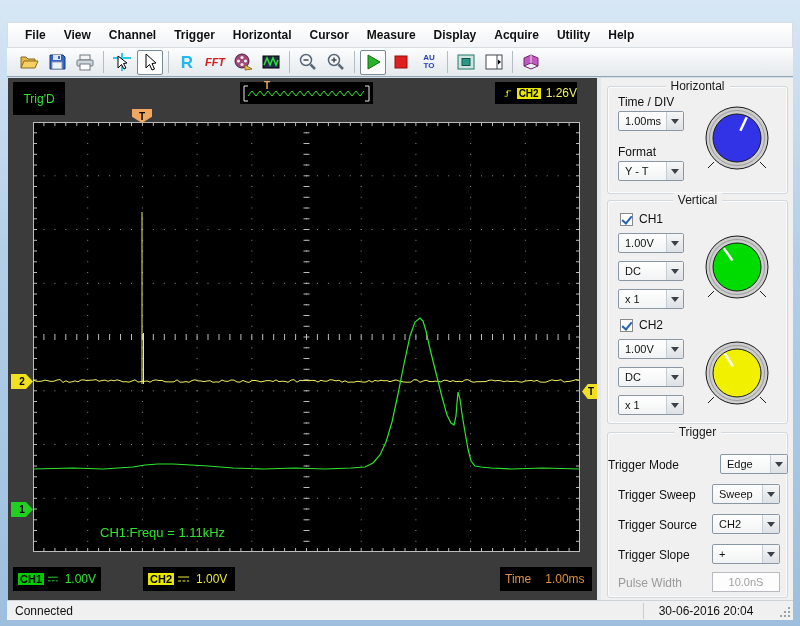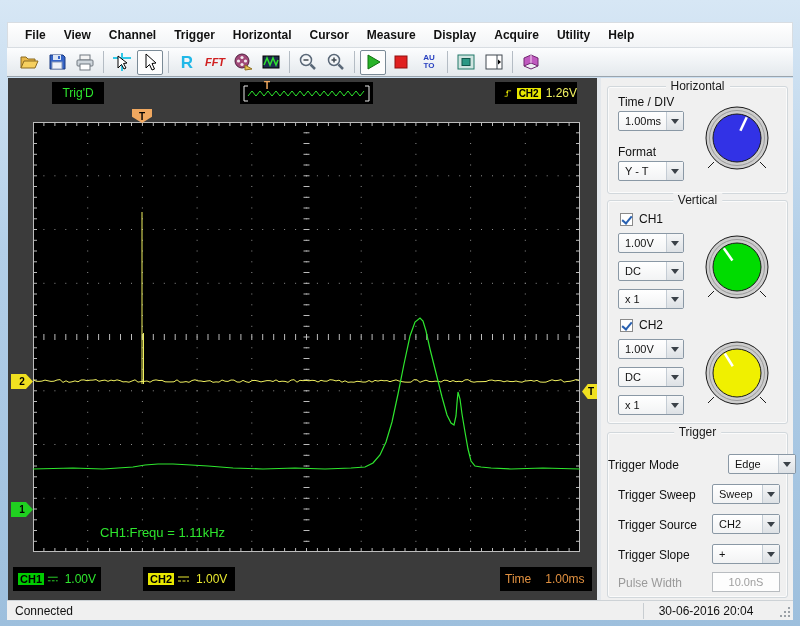--- a/index.html
+++ b/index.html
@@ -20,21 +20,21 @@
   #menubar{left:7px;top:22px;width:786px;height:26px;background:linear-gradient(180deg,#ffffff,#f2f4f6);border:1px solid #d8dde2;box-sizing:border-box;display:flex;align-items:center;padding-left:8px;font-weight:bold;}
   .menu-item{font-size:12px;color:#111;padding:3px 9px;}
   
   #toolbar{left:7px;top:48px;width:786px;height:29px;background:linear-gradient(180deg,#fcfdfe,#e4e9ed);border-bottom:1px solid #9aa4ad;box-sizing:border-box;display:flex;align-items:center;padding-left:8px;}
   .tbtn{width:26px;height:25px;display:flex;align-items:center;justify-content:center;margin:0 1px;border:1px solid transparent;box-sizing:border-box;}
   .tbtn.active{border:1px solid #7a8a96;background:#fdfdfd;border-radius:2px;}
   .vsep{width:1px;height:22px;background:#b4bcc4;margin:0 4px;}
   .ticon-text{font-weight:bold;line-height:1;}
   
   #scope-region{left:8px;top:78px;width:589px;height:522px;background:#3b3b3b;}
-  #trigd-box{left:5px;top:4px;width:52px;height:22px;background:#000;display:flex;align-items:center;justify-content:center;margin-left:39px;}
+  #trigd-box{left:5px;top:4px;width:52px;height:33px;background:#000;display:flex;align-items:center;justify-content:center;}
   #trigd-box span{color:#2ee62e;font-size:12px;}
   #preview-box{left:232px;top:4px;width:133px;height:22px;background:#000;}
   #preview-t{left:24px;top:-2px;font-size:10px;color:#f0a860;font-weight:bold;}
   #trig-info-box{left:487px;top:4px;width:82px;height:22px;background:#000;display:flex;align-items:center;padding-left:6px;box-sizing:border-box;}
   #trig-badge{background:#e8e800;color:#000;font-size:10px;font-weight:bold;padding:0 2px;margin:0 5px;}
   #trig-level{color:#f0f060;font-size:12px;}
   #scope-grid-wrap{left:25px;top:44px;width:547px;height:430px;background:#000;}
   
   .marker{display:flex;align-items:center;justify-content:center;font-size:10px;font-weight:bold;color:#000;}
   #marker-top{left:124px;top:31px;width:20px;height:14px;background:#f0a860;clip-path:polygon(0 0,100% 0,100% 55%,50% 100%,0 55%);}
@@ -1158,21 +1158,21 @@
         <circle cx="35" cy="35" r="27.5" fill="none" stroke="#9a9a9a"></circle>
         <path d="M12 59 L6 65 M58 59 L64 65" stroke="#1a1a1a" fill="none"></path>
         <circle cx="35" cy="35" r="24" stroke="#1a1a1a" fill="#f0f000"></circle>
         <line x1="35" y1="27" x2="35" y2="12" stroke="#fff" stroke-width="2.5" transform="rotate(-32 35 35)"></line>
       </svg>
     </div>
 
     <div class="groupbox" style="left:6px;top:354px;width:179px;height:164px;">
       <span class="group-title">Trigger</span>
       <span class="plabel" style="left:0;top:25px;">Trigger Mode</span>
-      <div class="combo" style="left:120px;top:21px;width:68px;">
+      <div class="combo" style="left:112px;top:21px;width:68px;">
           <span class="cval">Edge</span>
           <span class="carrow"></span>
         </div>
       <span class="plabel" style="left:10px;top:55px;">Trigger Sweep</span>
       <div class="combo" style="left:104px;top:51px;width:68px;">
           <span class="cval">Sweep</span>
           <span class="carrow"></span>
         </div>
       <span class="plabel" style="left:10px;top:85px;">Trigger Source</span>
       <div class="combo" style="left:104px;top:81px;width:68px;">

